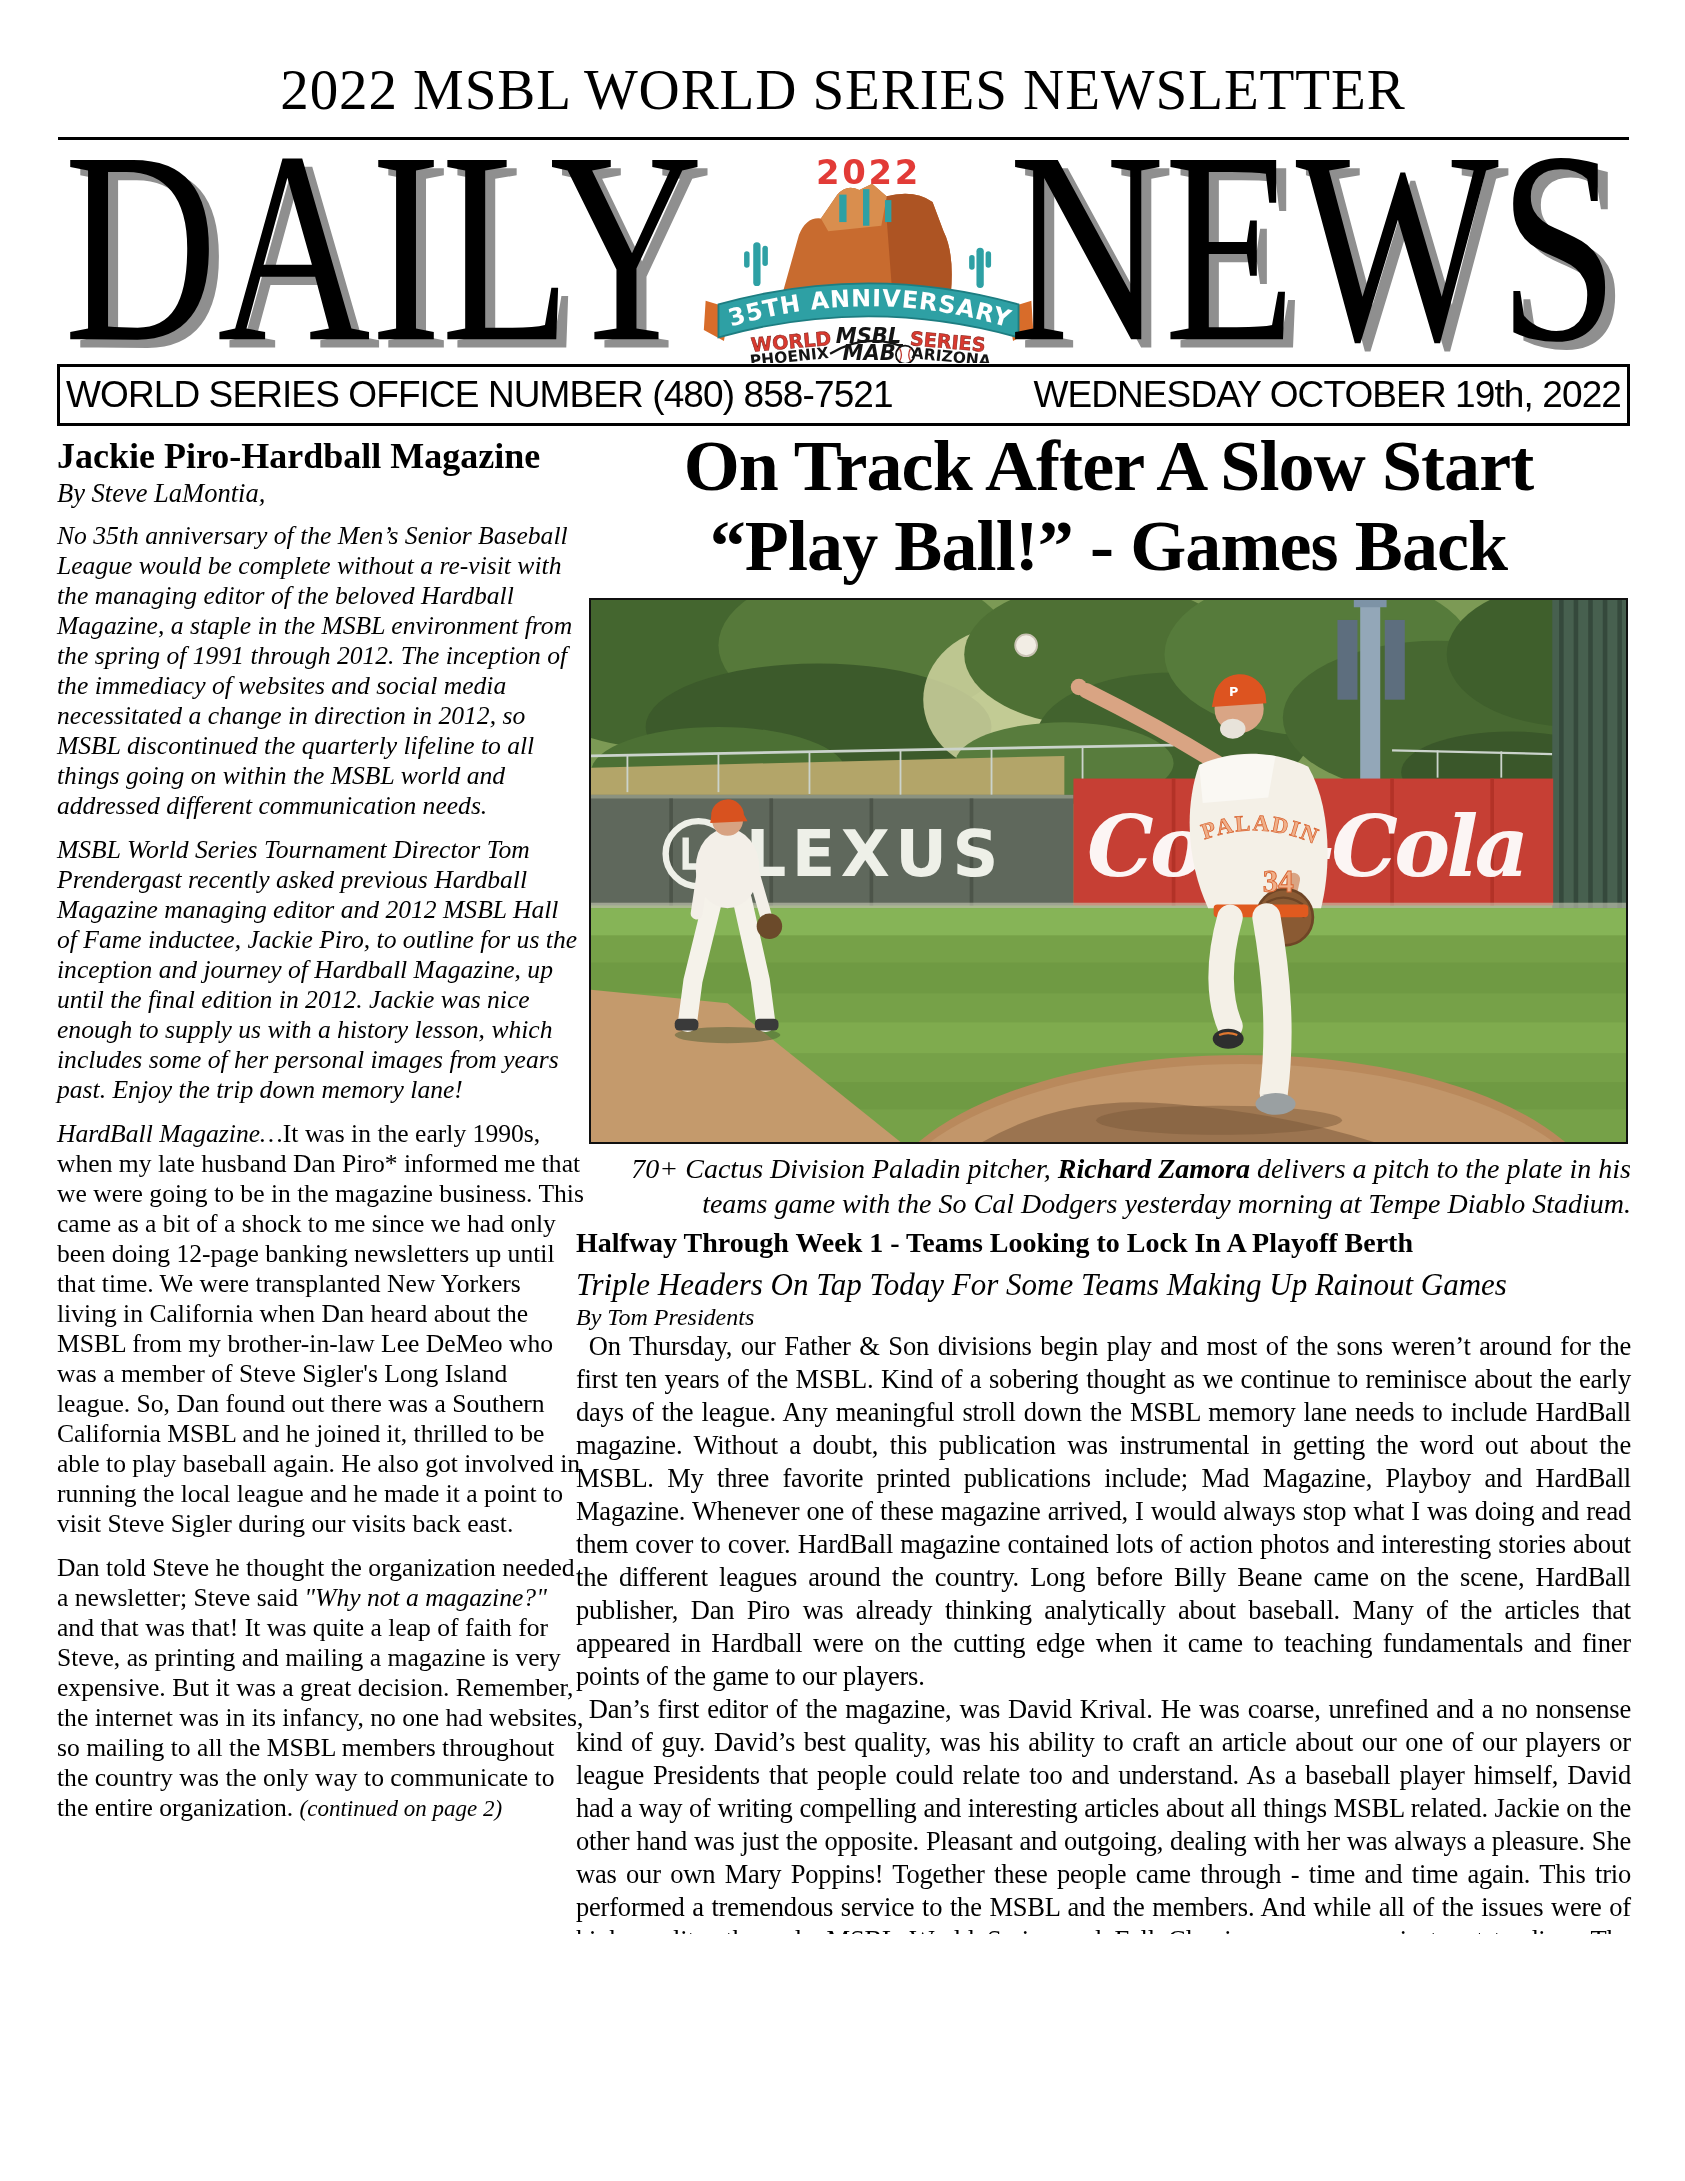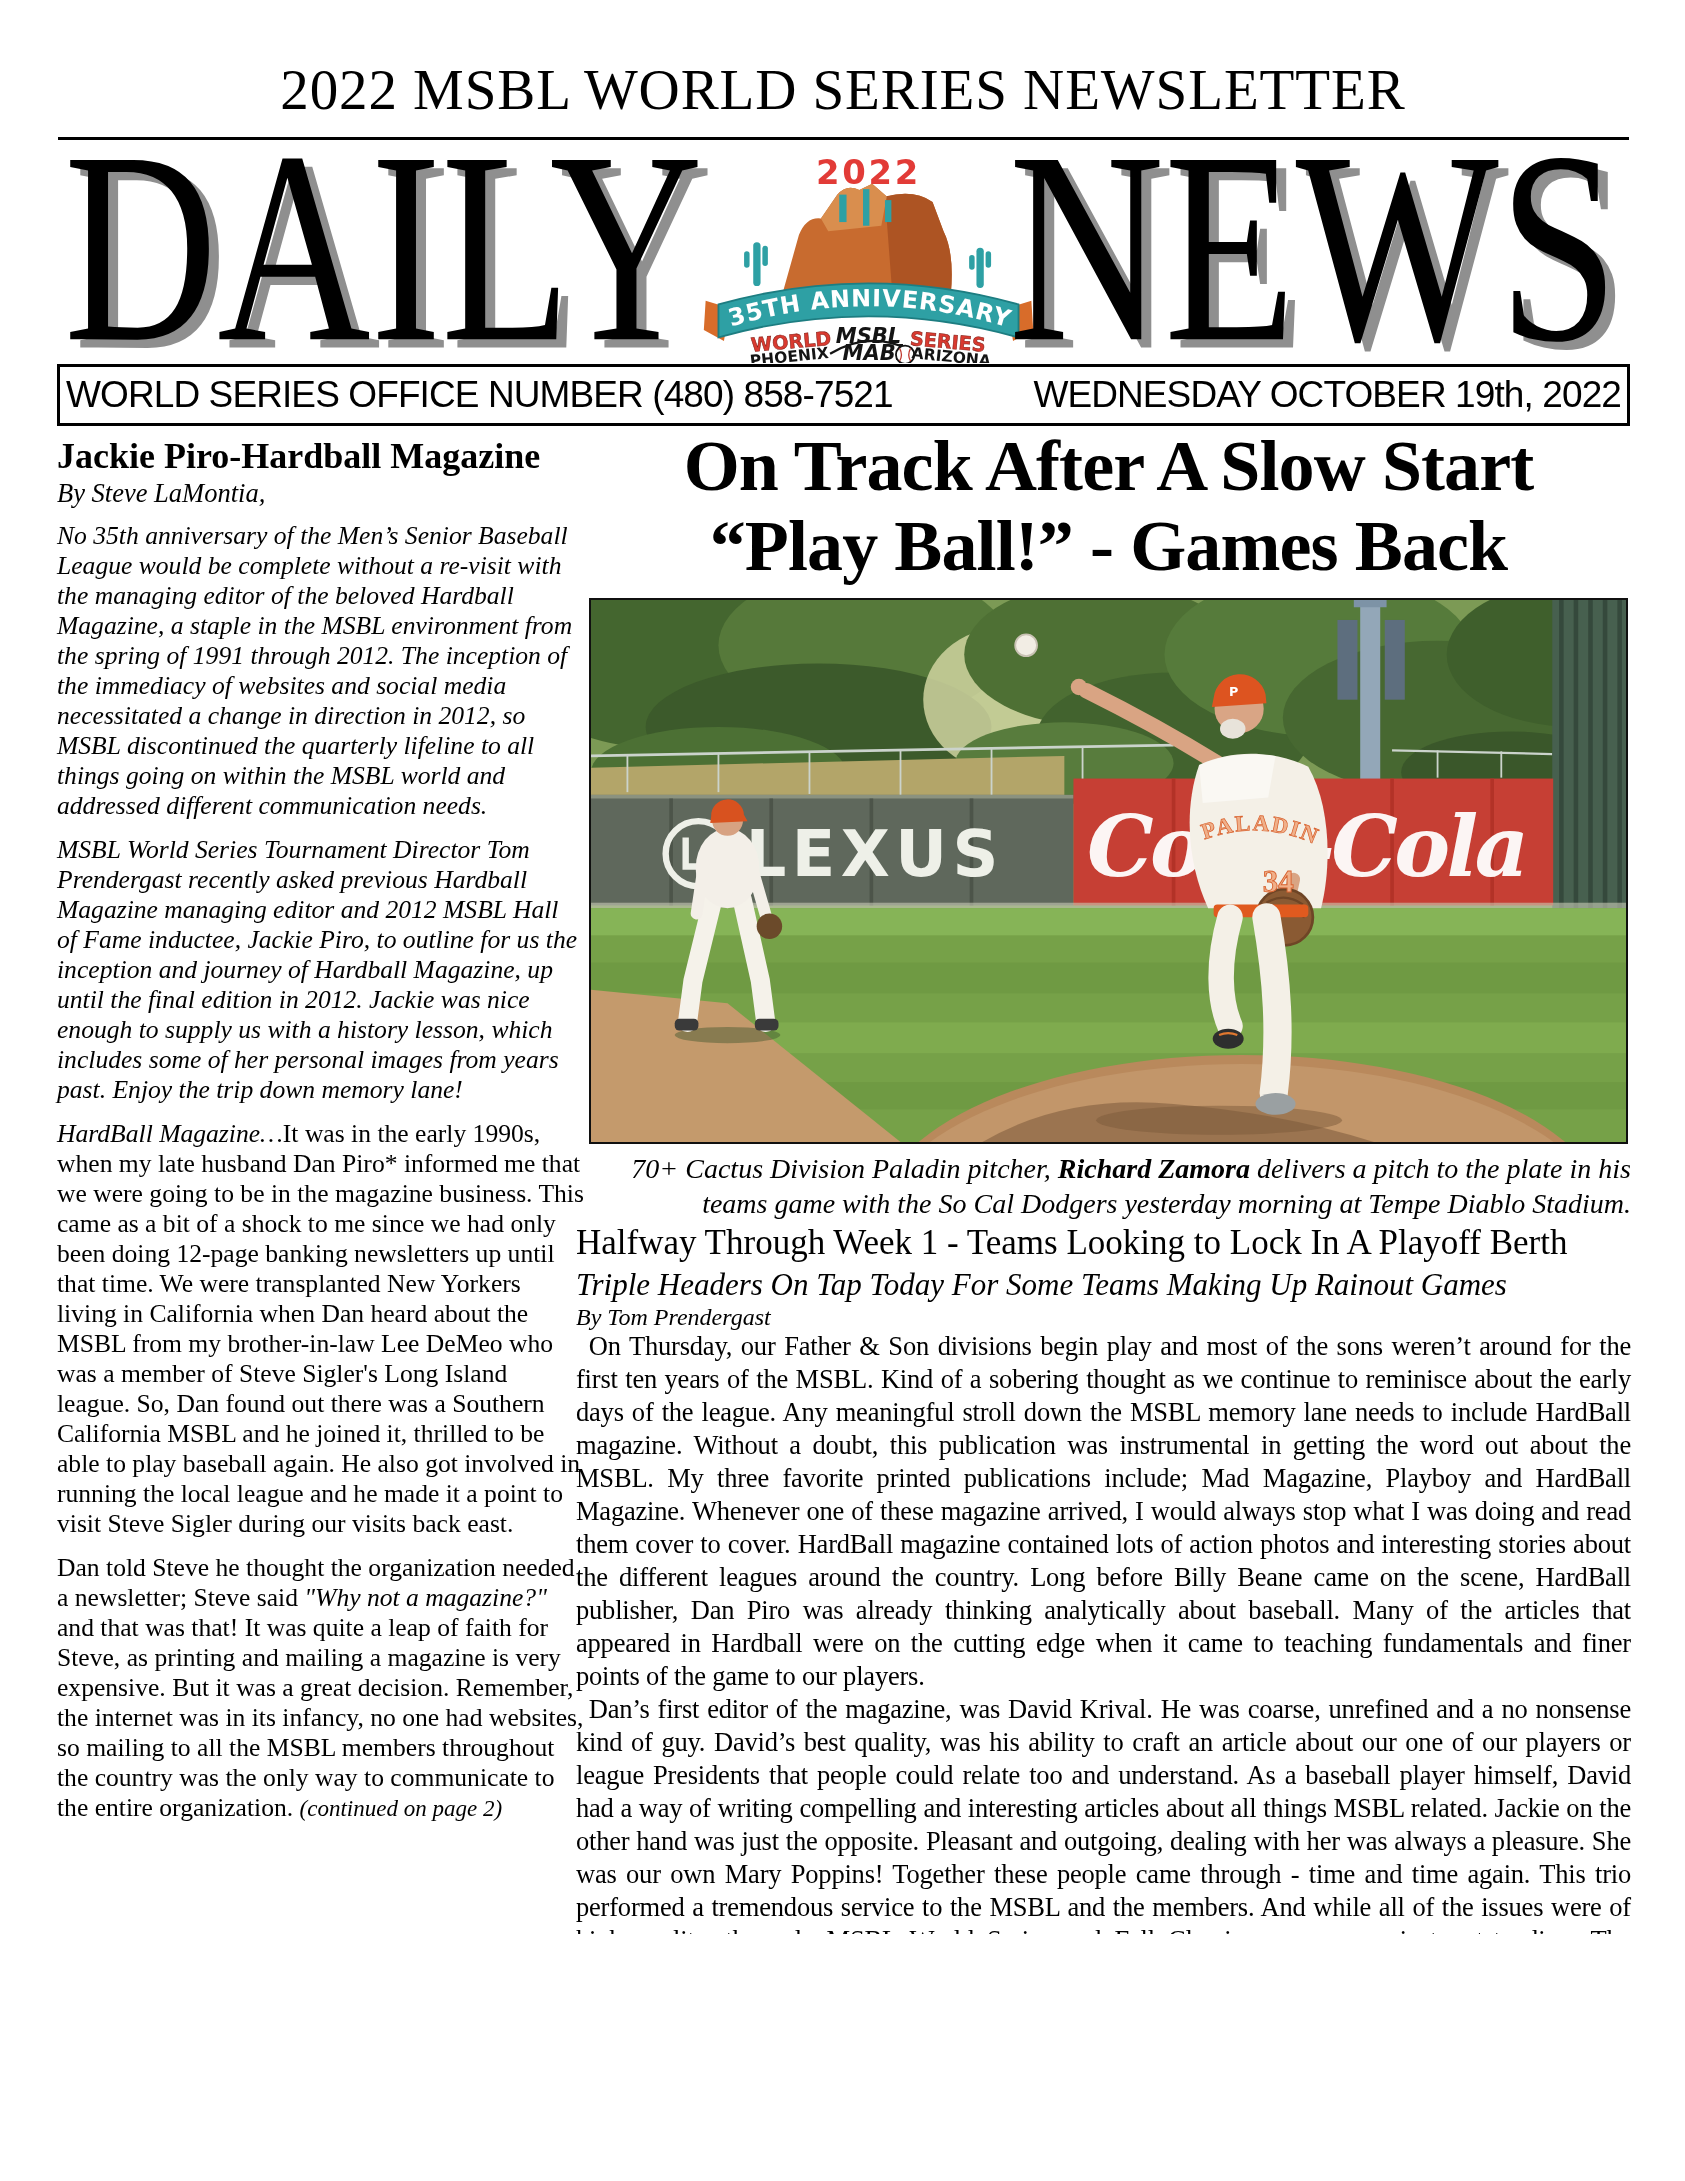--- a/index.html
+++ b/index.html
@@ -47,21 +47,21 @@
   .photo-frame {
     position:absolute; left:589px; top:598px; width:1039px; height:546px;
     border:2.7px solid #101010; background:#7c9a55;
   }
   .photo-frame svg { display:block; width:100%; height:100%; }
   .caption {
     position:absolute; left:589px; top:1151px; width:1042px;
     font-style:italic; font-size:28px; line-height:35px;text-align:right;
   }
   .caption b { font-style:italic; }
-  .subhead  { position:absolute; left:576px; top:1224px; width:1055px; font-weight:400; font-size:35px; line-height:38px; }
+  .subhead  { position:absolute; left:576px; top:1224px; width:1055px; font-weight:700; font-size:28px; line-height:38px; }
   .deck     { position:absolute; left:576px; top:1267px; width:1055px; font-style:italic; font-size:31px; line-height:35px; }
   .m-byline { position:absolute; left:576px; top:1304px; width:1055px; font-style:italic; font-size:24px; }
   .main-body{
     position:absolute; left:576px; top:1330px; width:1055px;
     font-size:26.5px; line-height:33px; text-align:justify; letter-spacing:-0.2px;
   }
   .main-body p { text-indent:12.8px; }
 
   
   .brand {
@@ -305,21 +305,21 @@
         <path d="M 684 108 A 29 29 0 0 1 741 104 L 742 114 L 682 118 Z" fill="#dd5420"></path>
         <text x="706" y="106" font-family="DejaVu Sans, sans-serif" font-weight="bold" font-size="14" fill="#ffffff" text-anchor="middle">P</text>
       </g>
     </svg>
   </div>
 
   <div class="caption"><span>70+ Cactus Division Paladin pitcher, </span><b>Richard Zamora</b><span> delivers a pitch to the plate in his teams game with the So Cal Dodgers yesterday morning at Tempe Diablo Stadium.</span></div>
 
   <div class="subhead">Halfway Through Week 1 - Teams Looking to Lock In A Playoff Berth</div>
   <div class="deck">Triple Headers On Tap Today For Some Teams Making Up Rainout Games</div>
-  <div class="m-byline">By Tom Prendergast</div>
+  <div class="m-byline">By Tom Presidents</div>
 
   <div class="main-body">
     <p>On Thursday, our Father &amp; Son divisions begin play and most of the sons weren’t around for the first ten years of the MSBL. Kind of a sobering thought as we continue to reminisce about the early days of the league. Any meaningful stroll down the MSBL memory lane needs to include HardBall magazine. Without a doubt, this publication was instrumental in getting the word out about the MSBL. My three favorite printed publications include; Mad Magazine, Playboy and HardBall Magazine. Whenever one of these magazine arrived, I would always stop what I was doing and read them cover to cover. HardBall magazine contained lots of action photos and interesting stories about the different leagues around the country. Long before Billy Beane came on the scene, HardBall publisher, Dan Piro was already thinking analytically about baseball. Many of the articles that appeared in Hardball were on the cutting edge when it came to teaching fundamentals and finer points of the game to our players.</p>
     <p>Dan’s first editor of the magazine, was David Krival. He was coarse, unrefined and a no nonsense kind of guy. David’s best quality, was his ability to craft an article about our one of our players or league Presidents that people could relate too and understand. As a baseball player himself, David had a way of writing compelling and interesting articles about all things MSBL related. Jackie on the other hand was just the opposite. Pleasant and outgoing, dealing with her was always a pleasure. She was our own Mary Poppins! Together these people came through - time and time again. This trio performed a tremendous service to the MSBL and the members. And while all of the issues were of high quality, the gala MSBL World Series and Fall Classic recaps were just outstanding. The magazine came along at the right time and the Steve Sigler / Dan Piro partnership flourished. Every issue included a letter from the Steve that updated the membership on the league. HardBall magazine was the quintessential vehicle for the MSBL/MABL and one that helped the league to grow and expand nationwide.</p>
   </div>
 
   <div class="brand">marucci</div>
   <div class="notice-box">
     <div>No alcohol or tobacco products are allowed before - during or</div>
     <div>after the game at any MSBL WS locations or stadiums!</div>

